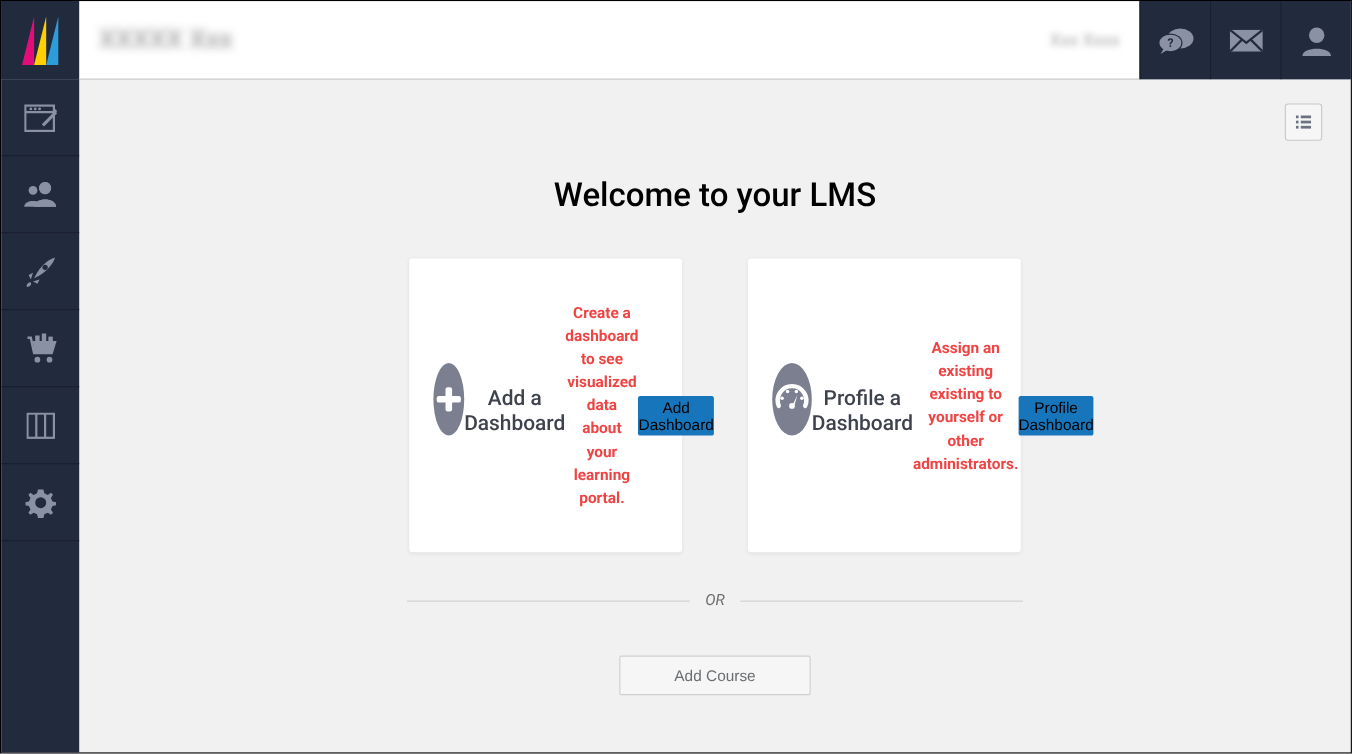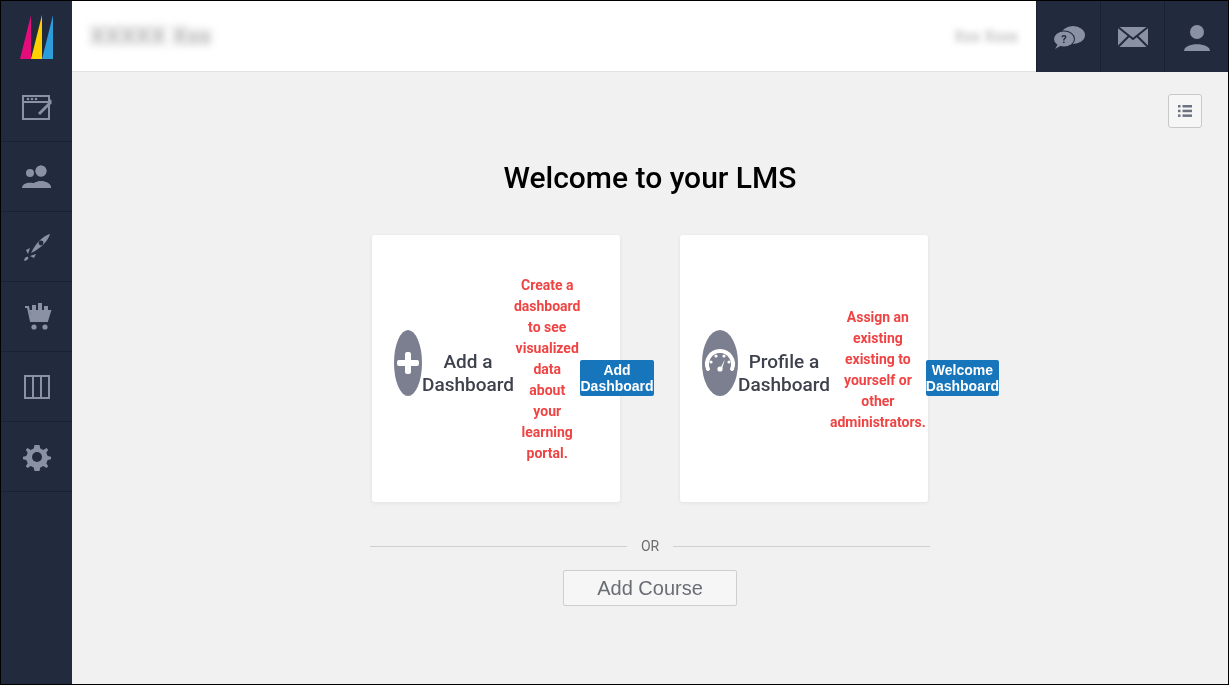--- a/index.html
+++ b/index.html
@@ -144,36 +144,36 @@
   .card-desc {
     font-size: 14px;
     color: #ef4444;
     line-height: 1.5;
     margin-bottom: 16px;
     min-height: 64px;
     font-weight: bold;
   }
   .btn-primary {
     background: #1775bb;
-    color: #ffffff;
+    color: #000000;
     border: none;
     width: 200px;
     height: 36px;
     border-radius: 2px;
     font-size: 14px;
     cursor: pointer;
-    font-weight: bold;
   }
   .or-divider {
     display: flex;
     align-items: center;
     justify-content: center;
     max-width: 560px;
-    margin: 36px auto 16px auto;
+    margin: 36px auto 42px auto;
     gap: 14px;
+    font-style: italic;
   }
   .or-line {
     flex: 1;
     height: 1px;
     background: #cfcfcf;
   }
   .or-text {
     font-size: 14px;
     color: #6e6e6e;
   }
@@ -182,21 +182,21 @@
     justify-content: center;
     gap: 22px;
   }
   .btn-secondary {
     width: 174px;
     height: 36px;
     border: 1px solid #cfcfcf;
     background: #f6f6f6;
     color: #6a6d73;
     border-radius: 2px;
-    font-size: 20px;
+    font-size: 14px;
     cursor: pointer;
   }
 </style>
 </head>
 <body>
 
 <div class="top-bar">
   <div class="logo-cell">
     <svg viewBox="0 0 34 44">
       <polygon points="0,44 11,0 11,44" fill="#e40c7a"></polygon>
@@ -327,21 +327,21 @@
             <circle cx="9" cy="17" r="1.6" fill="#fff"></circle>
             <circle cx="14" cy="11" r="1.6" fill="#fff"></circle>
             <circle cx="22" cy="11" r="1.6" fill="#fff"></circle>
             <circle cx="27" cy="17" r="1.6" fill="#fff"></circle>
             <path d="M18 24 L23 14 L20 24 Z" fill="#fff"></path>
             <circle cx="18" cy="24" r="2.6" fill="#fff"></circle>
           </svg>
         </div>
         <div class="card-title">Profile a Dashboard</div>
         <div class="card-desc">Assign an existing existing to yourself or other administrators.</div>
-        <button class="btn-primary">Welcome Dashboard</button>
+        <button class="btn-primary">Profile Dashboard</button>
       </div>
     </div>
 
     <div class="or-divider">
       <div class="or-line"></div>
       <div class="or-text">OR</div>
       <div class="or-line"></div>
     </div>
 
     <div class="sec-buttons">

